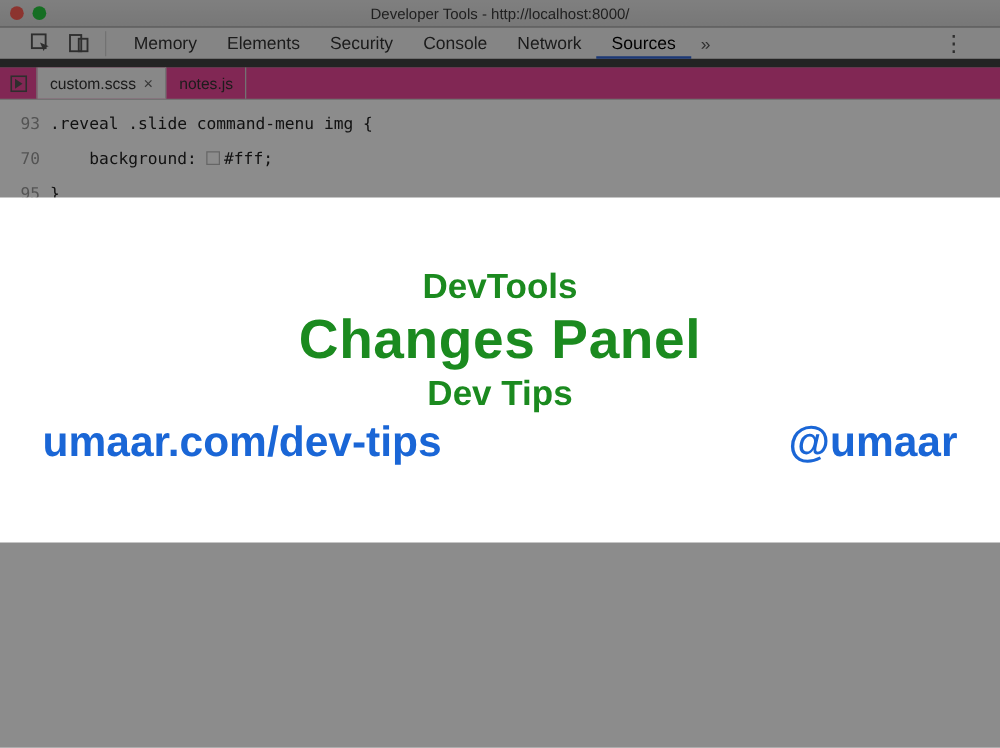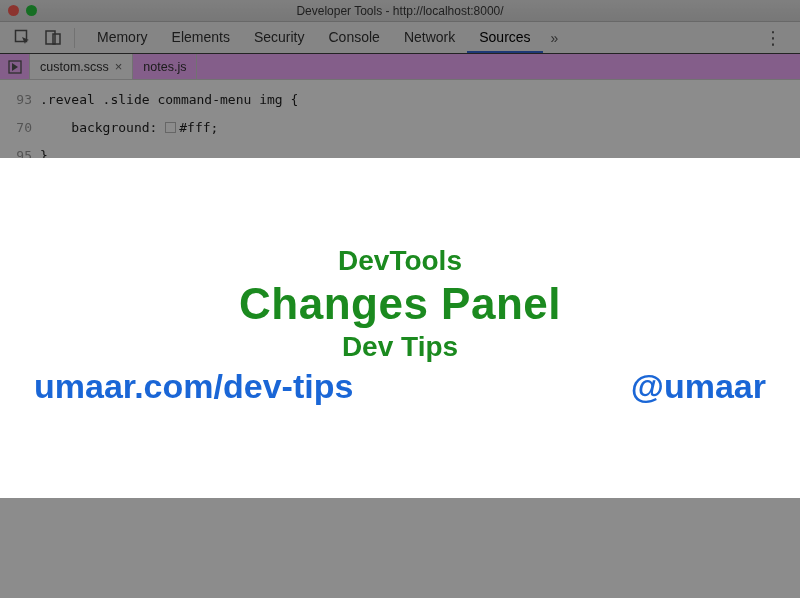--- a/index.html
+++ b/index.html
@@ -32,24 +32,24 @@
     .tl-close { background: #ff5f57; }
     .tl-min { background: #28c940; }
     .title-text {
       position: absolute; left: 0; right: 0; text-align: center;
       font-size: 12px; color: #3a3a3a;
     }
     
     .tabbar {
       height: 32px;
       background: #f3f3f3;
-      border-bottom: 1px solid #404040;
-      display: flex;
-      align-items: center;
-      padding: 0 8px;
+      border-bottom: 7px solid #404040;
+      display: flex;
+      align-items: center;
+      padding: 0 18px;
       font-size: 14px;
       color: #333;
     }
     .tabbar .icon-btn {
       padding: 4px 6px;
       display: flex;
       align-items: center;
       justify-content: center;
       color: #555;
     }
@@ -61,21 +61,21 @@
       padding: 0 12px; display: flex; align-items: center; color: #333;
       border-bottom: 2px solid transparent;
     }
     .tabbar .tab.active { border-bottom: 2px solid #3367d6; color: #000000; }
     .tabbar .spacer { flex: 1; }
     .kebab { font-size: 18px; color: #555; padding: 0 10px; }
     .chev-more { padding: 0 8px; color: #555; }
     
     .filebar {
       height: 26px;
-      background: #f0abfc;
+      background: #ec4899;
       border-bottom: 1px solid #cfcfcf;
       display: flex;
       align-items: stretch;
       font-size: 12.5px;
       color: #333;
     }
     .filebar .navbtn {
       width: 30px; display: flex; align-items: center; justify-content: center;
       border-right: 1px solid #cfcfcf; color: #444;
     }
@@ -102,21 +102,21 @@
     .lines { flex: 1; }
     .colorswatch {
       display: inline-block; width: 11px; height: 11px; border: 1px solid #bbb;
       background: #fff; vertical-align: -1px; margin-right: 3px;
     }
     
     .overlay {
       position: absolute;
       left: 0; right: 0;
       top: 158px;
-      height: 340px;
+      height: 276px;
       background: #ffffff;
       z-index: 10;
       display: flex;
       flex-direction: column;
       align-items: center;
       justify-content: center;
       padding: 12px 28px 18px;
     }
     .ov-small {
       color: #1b8a1f;

